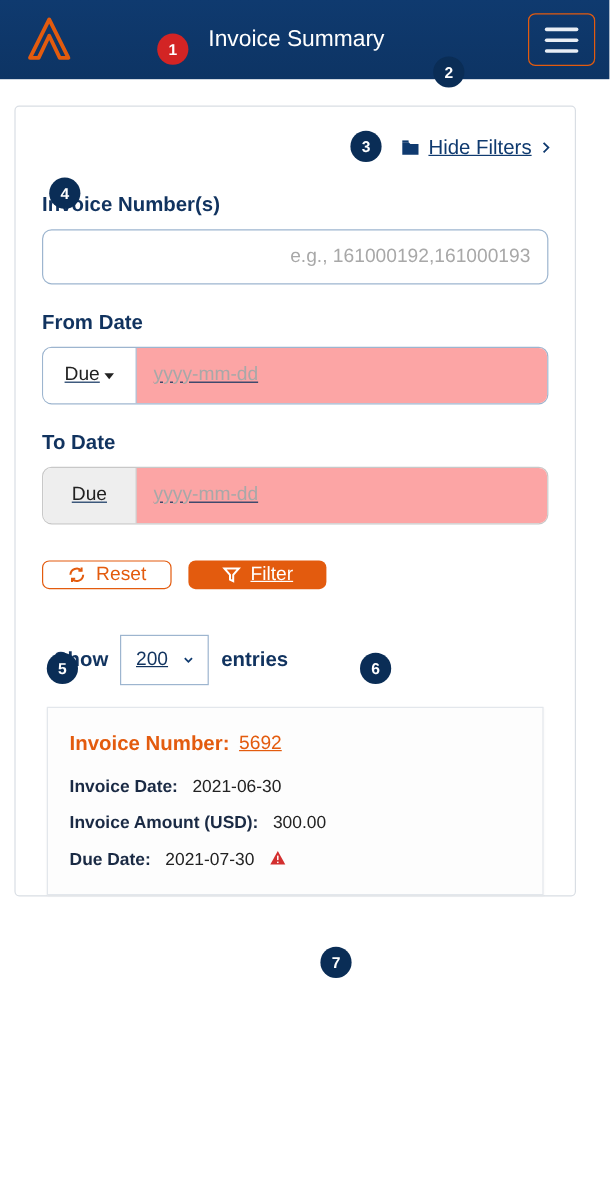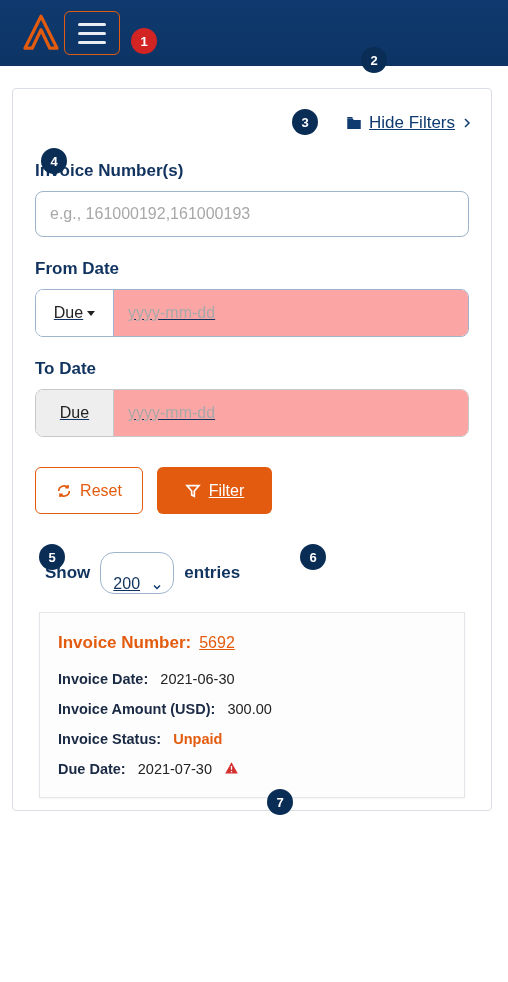--- a/index.html
+++ b/index.html
@@ -55,24 +55,24 @@
   }
   .hamburger span {
     display:block;
     width:28px; height:3px;
     background:#e9eef5;
     border-radius:2px;
   }
   
   .card {
     border:1px solid #d9dee4;
-    margin:22px 16px 0 12px;
+    margin:22px 28px 0 12px;
     background:#fff;
     border-radius:4px;
-    padding:24px 18px 12px 18px;
+    padding:24px 18px 0 18px;
   }
   .hide-filters-row {
     display:flex;
     justify-content:flex-end;
     align-items:center;
     gap:6px;
     margin-bottom:28px;
   }
   .filter-icon { width:18px; height:18px; color:var(--navy); }
   .hide-filters-link {
@@ -88,20 +88,21 @@
     margin-bottom:10px;
   }
   .text-input {
     width:100%;
     height:46px;
     border:1px solid var(--input-border);
     border-radius:8px;
     padding:0 14px;
     font-size:16px;
     color:#333;
+    text-align:right;
   }
   .text-input::placeholder { color:#a8a8a8; }
   .group { margin-bottom:22px; padding:0 4px; }
   .status-select {
     height:34px;
     display:flex;
     align-items:center;
     justify-content:flex-end;
     padding:0 6px 0 2px;
     border-bottom:1px solid #a7a7a7;
@@ -149,21 +150,21 @@
     color:#333;
   }
   .date-input::placeholder { color:#a8a8a8; }
   .btn-row {
     display:flex;
     gap:14px;
     margin:30px 0 38px 0;
     padding:0 4px;
   }
   .btn {
-    height:47px;
+    height:24px;
     border-radius:6px;
     font-size:16px;
     display:flex;
     align-items:center;
     justify-content:center;
     gap:8px;
     padding:0 20px;
     cursor:pointer;
   }
   .btn-reset {
@@ -187,23 +188,23 @@
     font-size:17px;
     font-weight:600;
     color:var(--text);
     margin:0 4px 18px 4px;
     padding-left:10px;
   }
   .entries-select {
     width:74px;
     height:42px;
     border:1px solid var(--input-border);
-    border-radius:14px;
-    display:flex;
-    align-items:flex-end;
+    border-radius:0;
+    display:flex;
+    align-items:center;
     justify-content:space-between;
     padding:0 10px 0 12px;
     font-size:16px;
     font-weight:400;
     text-decoration:underline;
   }
   .entries-caret {
     width:12px; height:12px;
     color:var(--navy);
   }
@@ -244,20 +245,21 @@
 </style>
 </head>
 <body>
 
 <div class="header">
   <div class="logo-wrap">
     <svg viewBox="0 0 100 100">
       <path d="M50 8 L90 88 L72 88 L50 42 L28 88 L10 88 Z" fill="none" stroke="#e35b0e" stroke-width="8" stroke-linejoin="round"></path>
     </svg>
   </div>
+  <div class="title">Invoice Summary</div>
   <button class="hamburger">
     <span></span>
       <span></span>
       <span></span>
   </button>
 </div>
 
 <div class="card">
 
   <div class="hide-filters-row">
@@ -336,25 +338,20 @@
     <div class="inv-field">
       <span class="lbl">Invoice Date:</span>
       <span>&nbsp;</span>
       <span>2021-06-30</span>
     </div>
     <div class="inv-field">
       <span class="lbl">Invoice Amount (USD):</span>
       <span>&nbsp;</span>
       <span>300.00</span>
     </div>
-    <div class="inv-field">
-      <span class="lbl">Invoice Status:</span>
-      <span>&nbsp;</span>
-      <span class="val-unpaid">Unpaid</span>
-    </div>
     <div class="inv-field" style="margin-bottom:0;">
       <span class="lbl">Due Date:</span>
       <span>&nbsp;</span>
       <span>2021-07-30</span>
       <span>&nbsp;</span>
       <svg class="warning-icon" width="15" height="15" viewBox="0 0 24 24" fill="#d32f2f" style="vertical-align:-2px;">
         <path d="M12 2 L22 20 L2 20 Z"></path>
         <rect x="11" y="8" width="2" height="6" fill="#fff"></rect>
         <rect x="11" y="16" width="2" height="2" fill="#fff"></rect>
       </svg>

